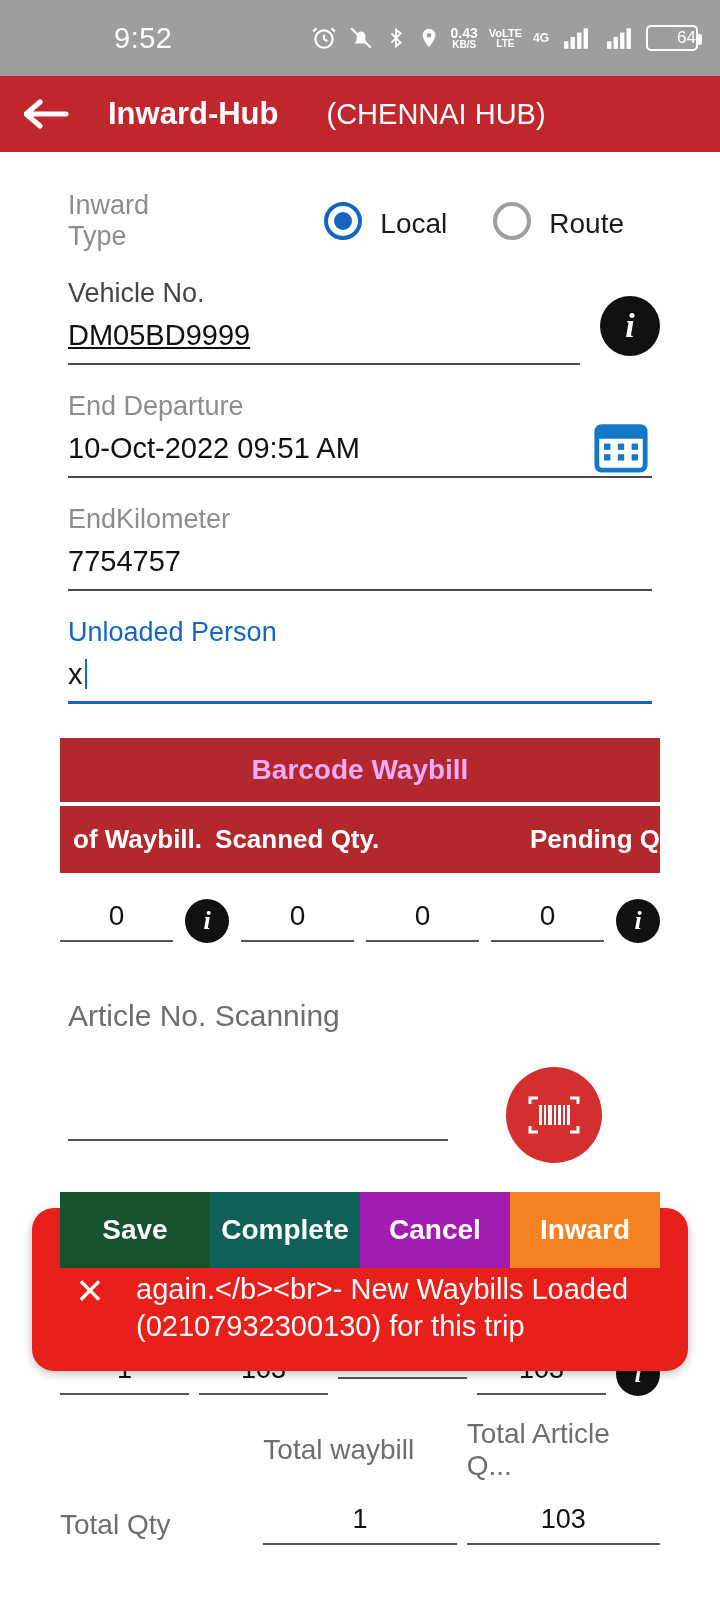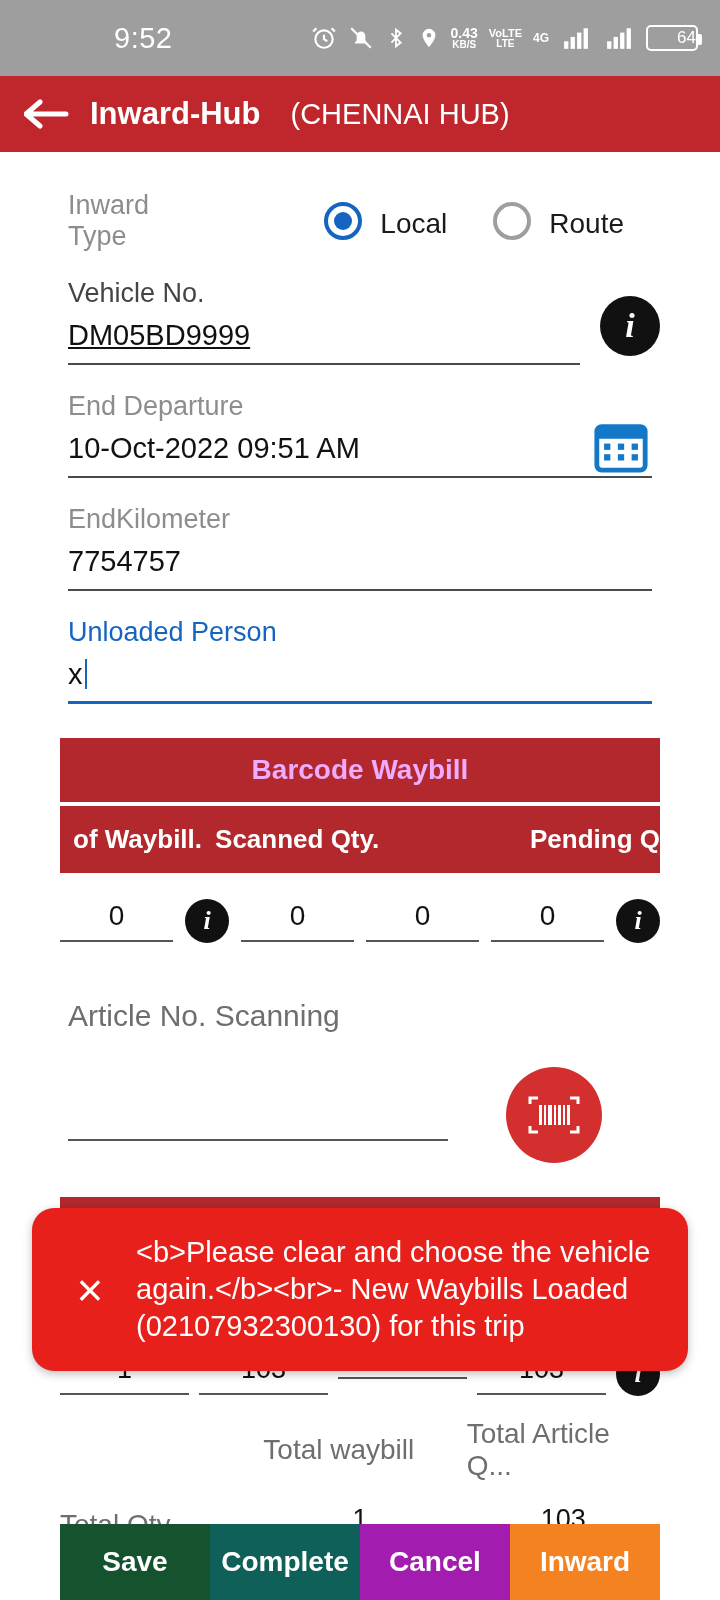--- a/index.html
+++ b/index.html
@@ -2,21 +2,21 @@
 <html><head>
 <meta charset="utf-8">
 <style>
   * { box-sizing: border-box; margin: 0; padding: 0; }
   html, body {
     width: 720px; height: 1600px;
     font-family: "Liberation Sans", sans-serif;
     background: #ffffff;
     overflow: hidden;
   }
-  .screen { position: relative; width: 720px; height: 1600px; background:#fff; }
+  .screen { position: relative; width: 720px; height: 1268px; background:#fff; }
 
   
   .statusbar {
     height: 76px; background: #9e9e9e; color: #fff;
     display: flex; align-items: center; justify-content: space-between;
     padding: 0 22px;
   }
   .status-time { font-size: 29px; font-weight: 500; letter-spacing: .5px; margin-left: 92px;}
   .status-icons { display: flex; align-items: center; gap: 11px; }
   .status-icons svg { display:block; }
@@ -31,21 +31,21 @@
     position: relative;
   }
   .battery:after {
     content:""; position:absolute; right:-6px; top:7px; width:4px; height:11px;
     background:#fff; border-radius:0 2px 2px 0;
   }
 
   
   .appbar {
     height: 76px; background: #c0272d; color: #fff;
-    display: flex; align-items: center; padding: 0 24px; gap: 20px;
+    display: flex; align-items: center; padding: 0 24px; gap: 38px;
   }
   .back-arrow { width: 46px; height: 34px; position: relative; cursor:pointer;}
   .appbar-title { font-size: 31px; font-weight: bold; }
   .appbar-sub { font-size: 29px; font-weight: 400; margin-left: 10px;}
 
   
   .content { padding: 0 0 0 0; }
 
   .row-inward {
     display:flex; align-items:center; padding: 38px 68px 0 68px;

